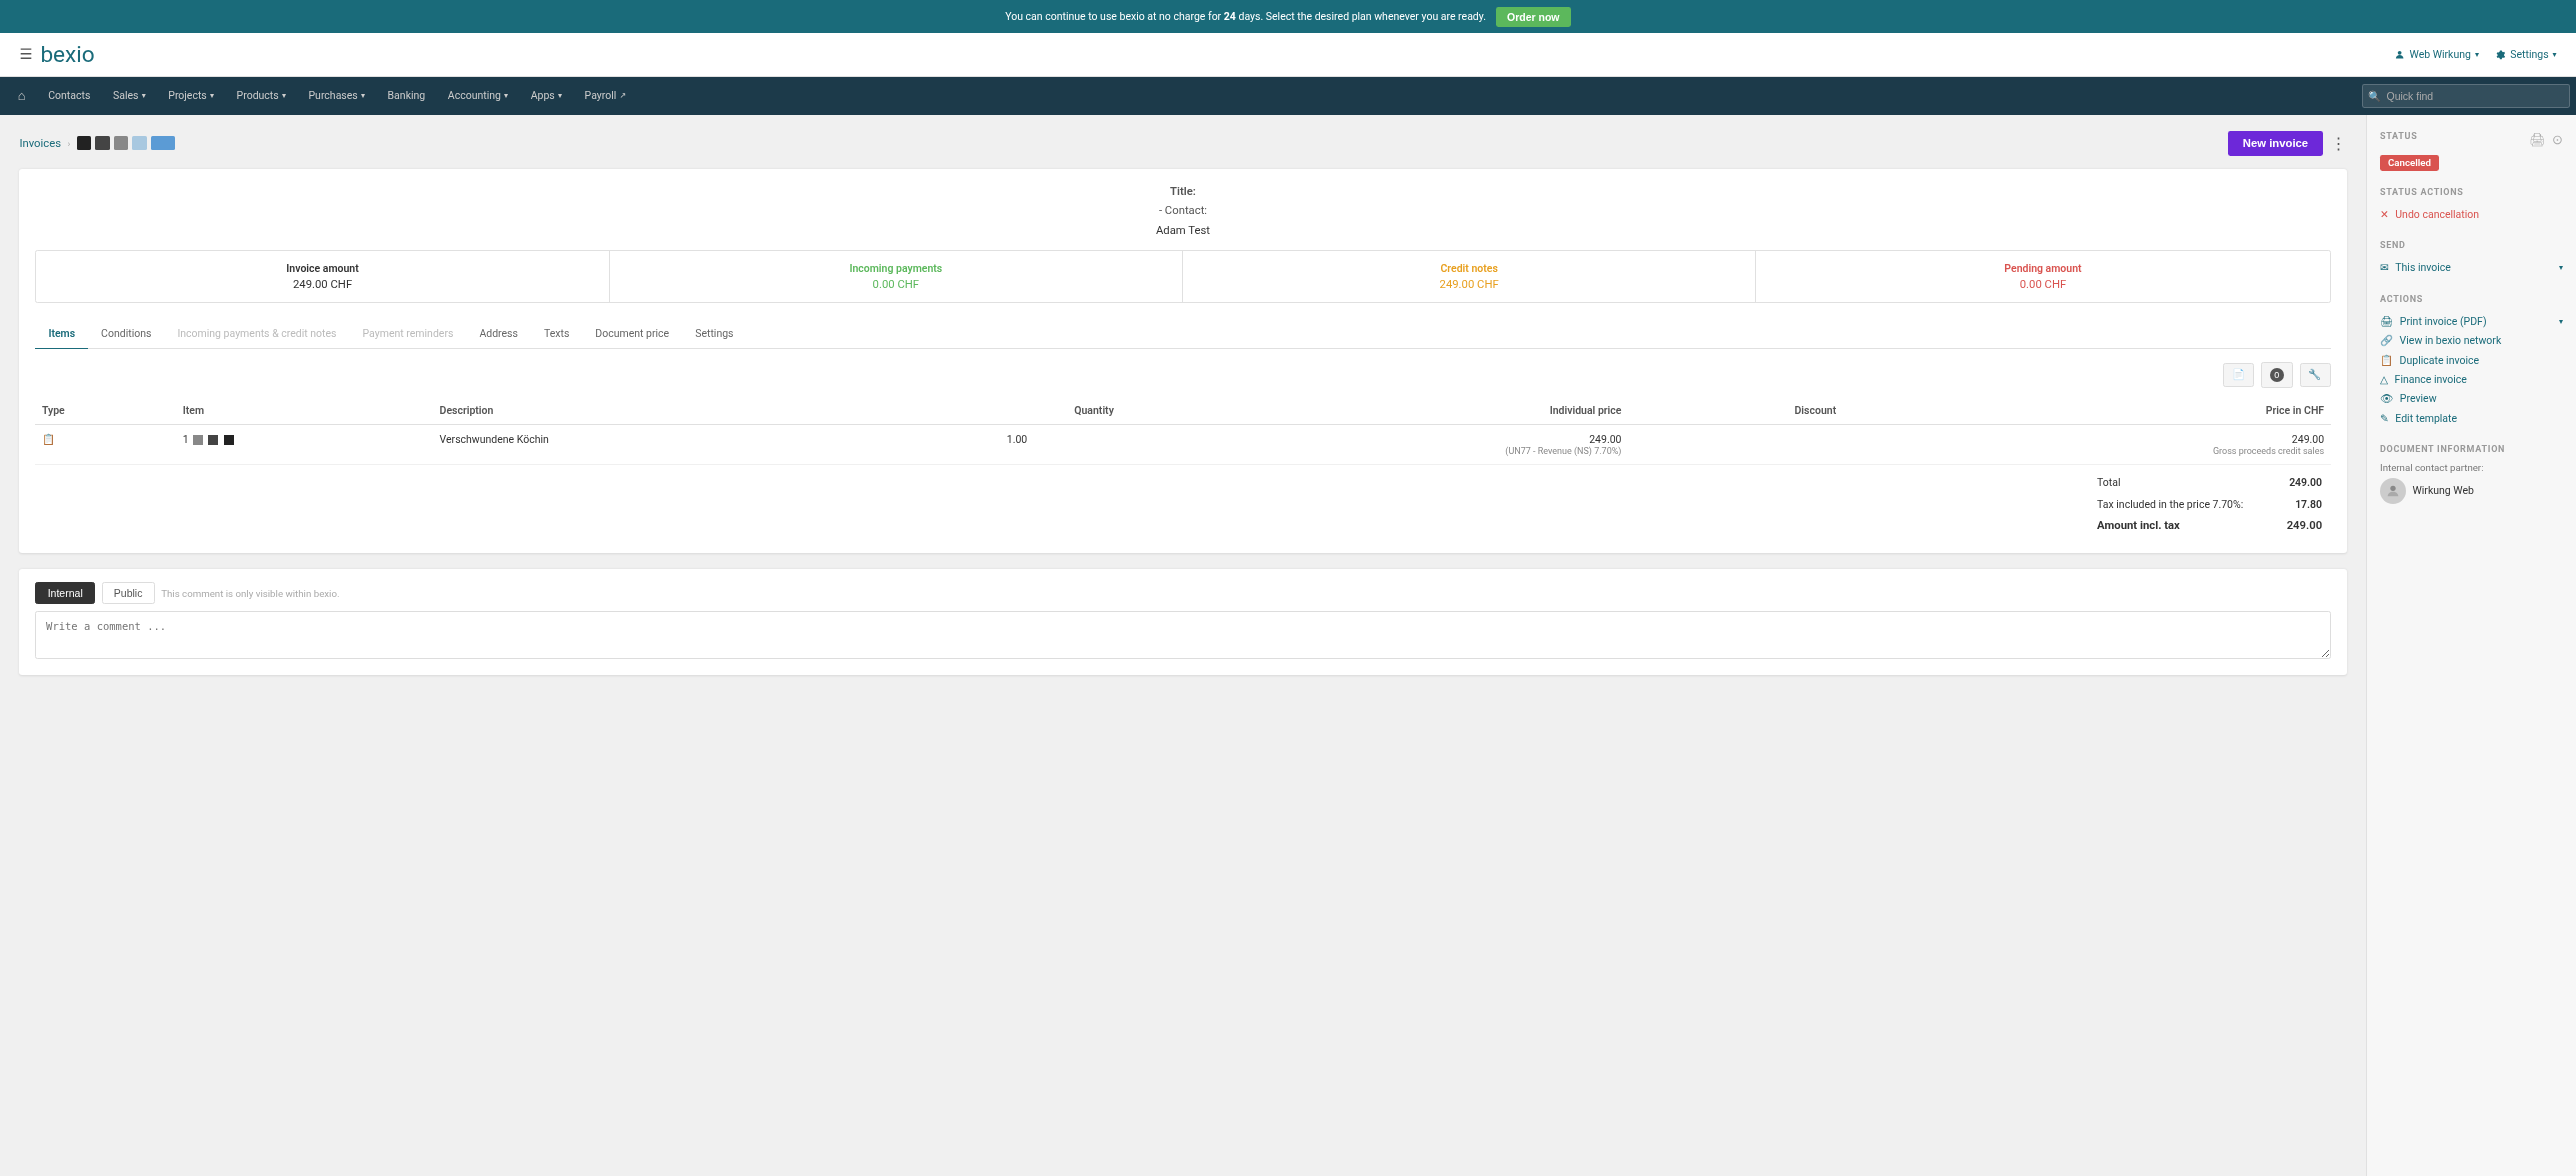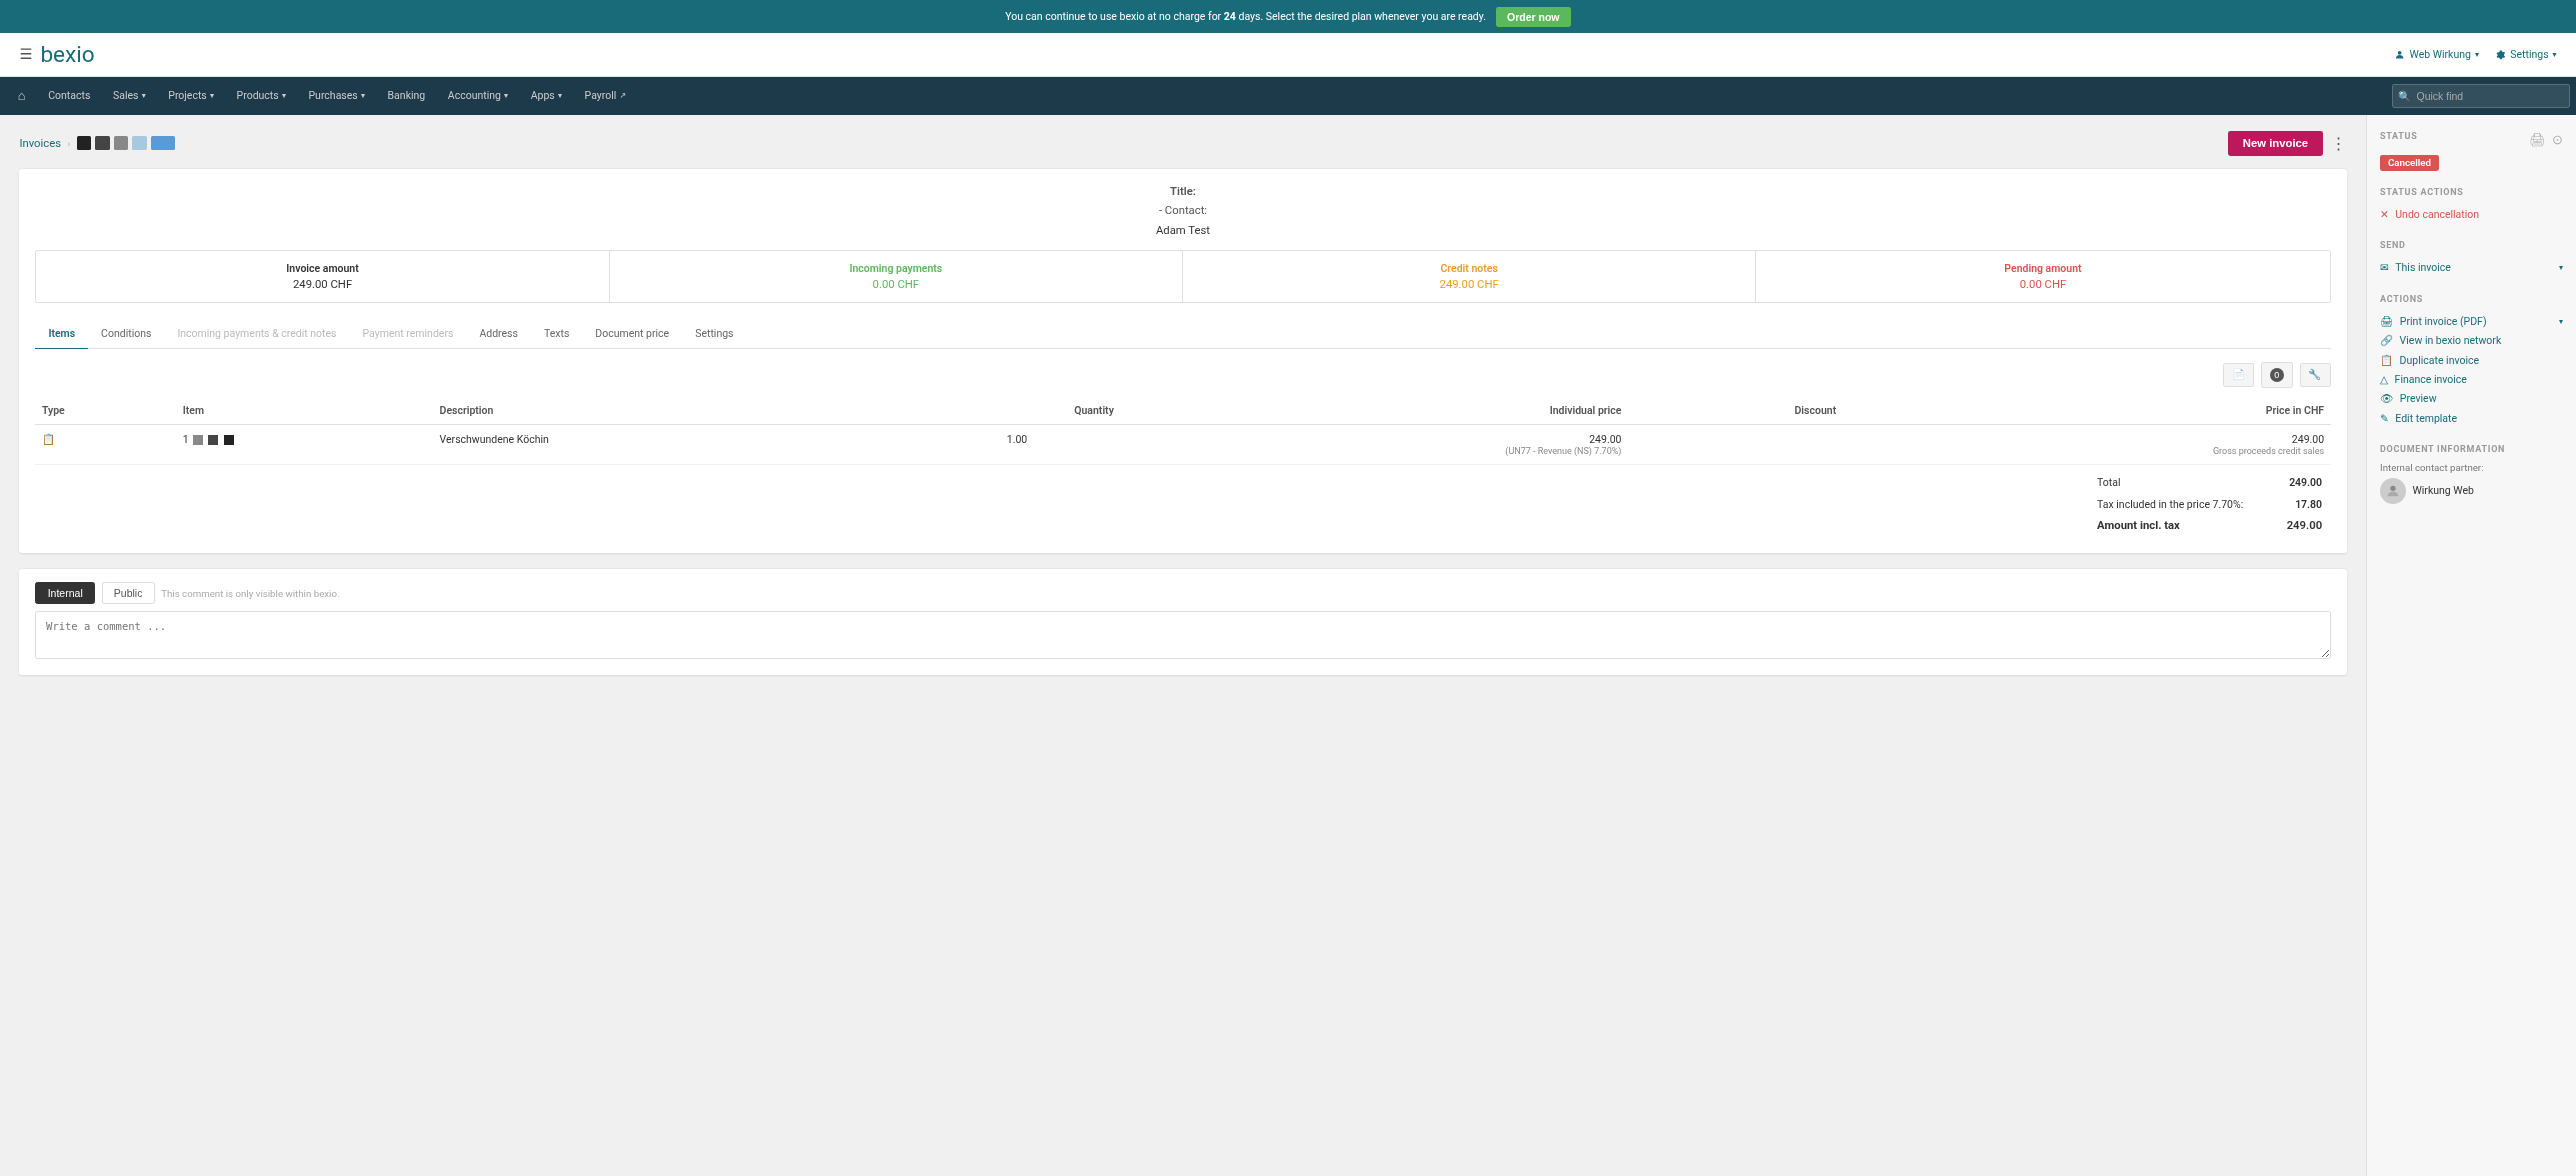--- a/index.html
+++ b/index.html
@@ -73,21 +73,21 @@
       display: flex;
       align-items: center;
     }
     .nav-search input {
       background: rgba(255,255,255,0.1);
       border: 0.8px solid rgba(255,255,255,0.2);
       border-radius: 2.4px;
       padding: 4.8px 8px 4.8px 24px;
       color: #ccc;
       font-size: 10.5px;
-      width: 178px;
+      width: 208px;
     }
     .nav-search input::placeholder { color: #aaa; }
     .nav-search-wrap { position: relative; }
     .nav-search-icon {
       position: absolute;
       left: 6.5px;
       top: 50%;
       transform: translateY(-50%);
       color: #aaa;
       font-size: 10.5px;
@@ -112,21 +112,21 @@
       justify-content: space-between;
       margin-bottom: 13px;
     }
     .breadcrumb-left { display: flex; align-items: center; gap: 6.5px; }
     .breadcrumb-link { color: #1a6b7a; font-size: 11.3px; cursor: pointer; text-decoration: none; }
     .breadcrumb-sep { color: #aaa; font-size: 9.7px; }
     .color-swatches { display: flex; gap: 4px; align-items: center; }
     .swatch { width: 14.5px; height: 14.5px; border-radius: 1.6px; cursor: pointer; }
     .breadcrumb-right { display: flex; align-items: center; gap: 8px; }
     .new-invoice-btn {
-      background: #be185d;
+      background: #6d28d9;
       color: white;
       border: none;
       padding: 6.5px 14.5px;
       border-radius: 2.4px;
       font-size: 11.3px;
       font-weight: 600;
       cursor: pointer;
     }
     .more-btn { color: #555; font-size: 16px; cursor: pointer; background: none; border: none; }
 

